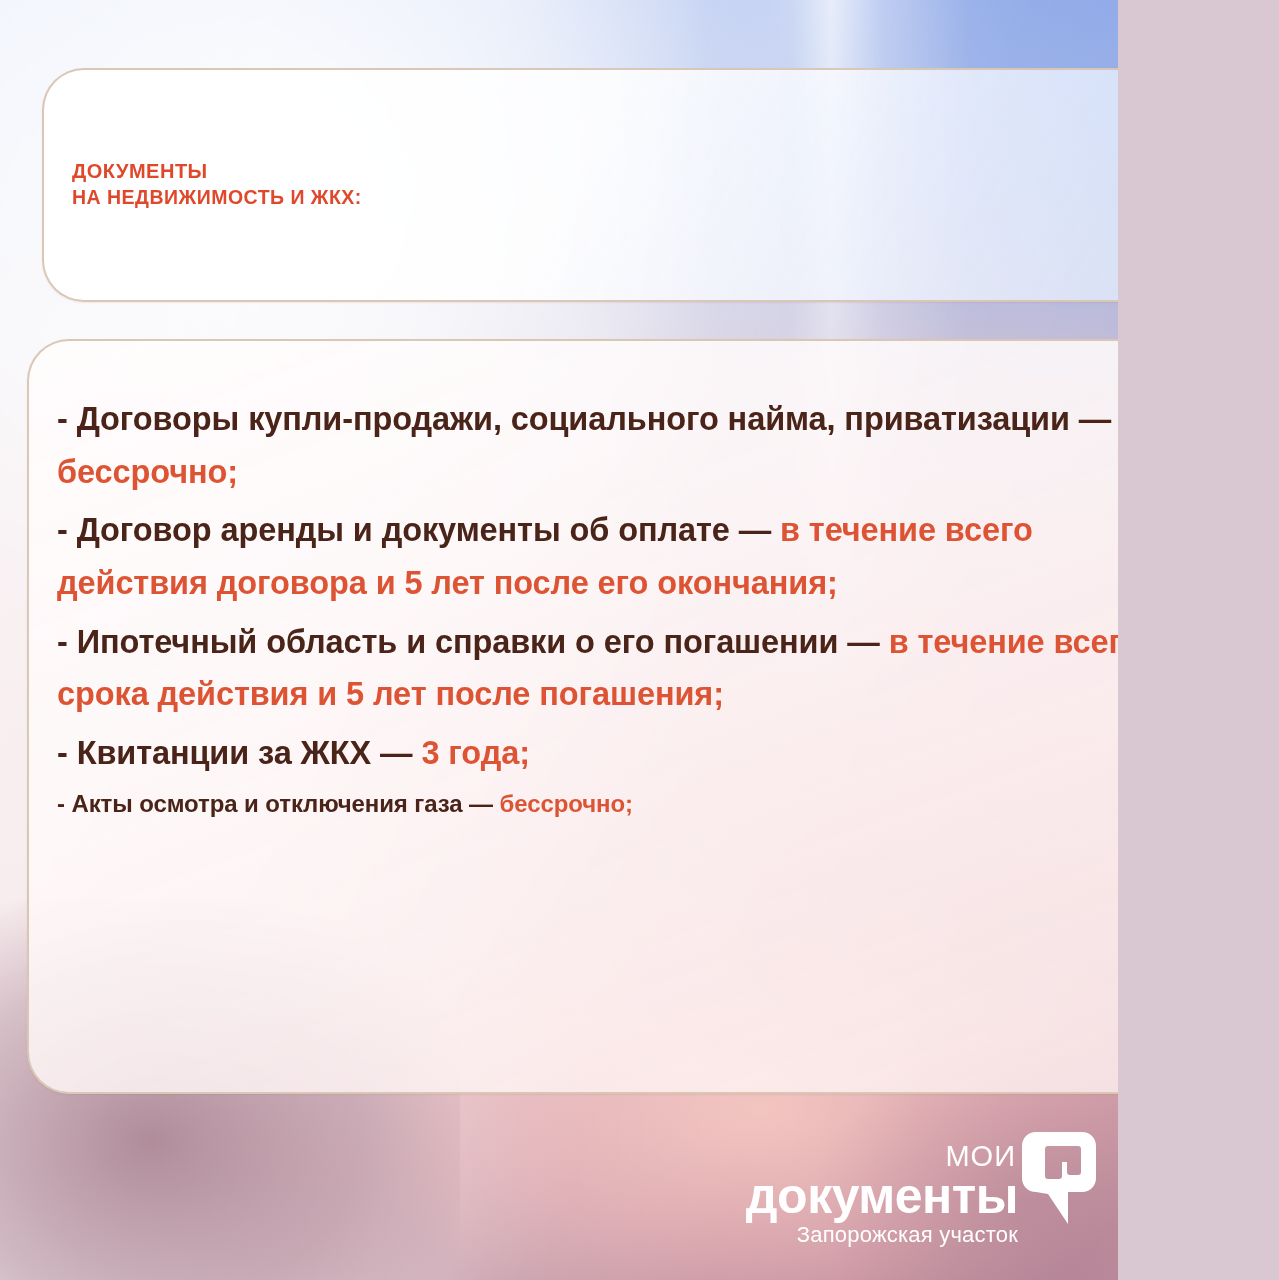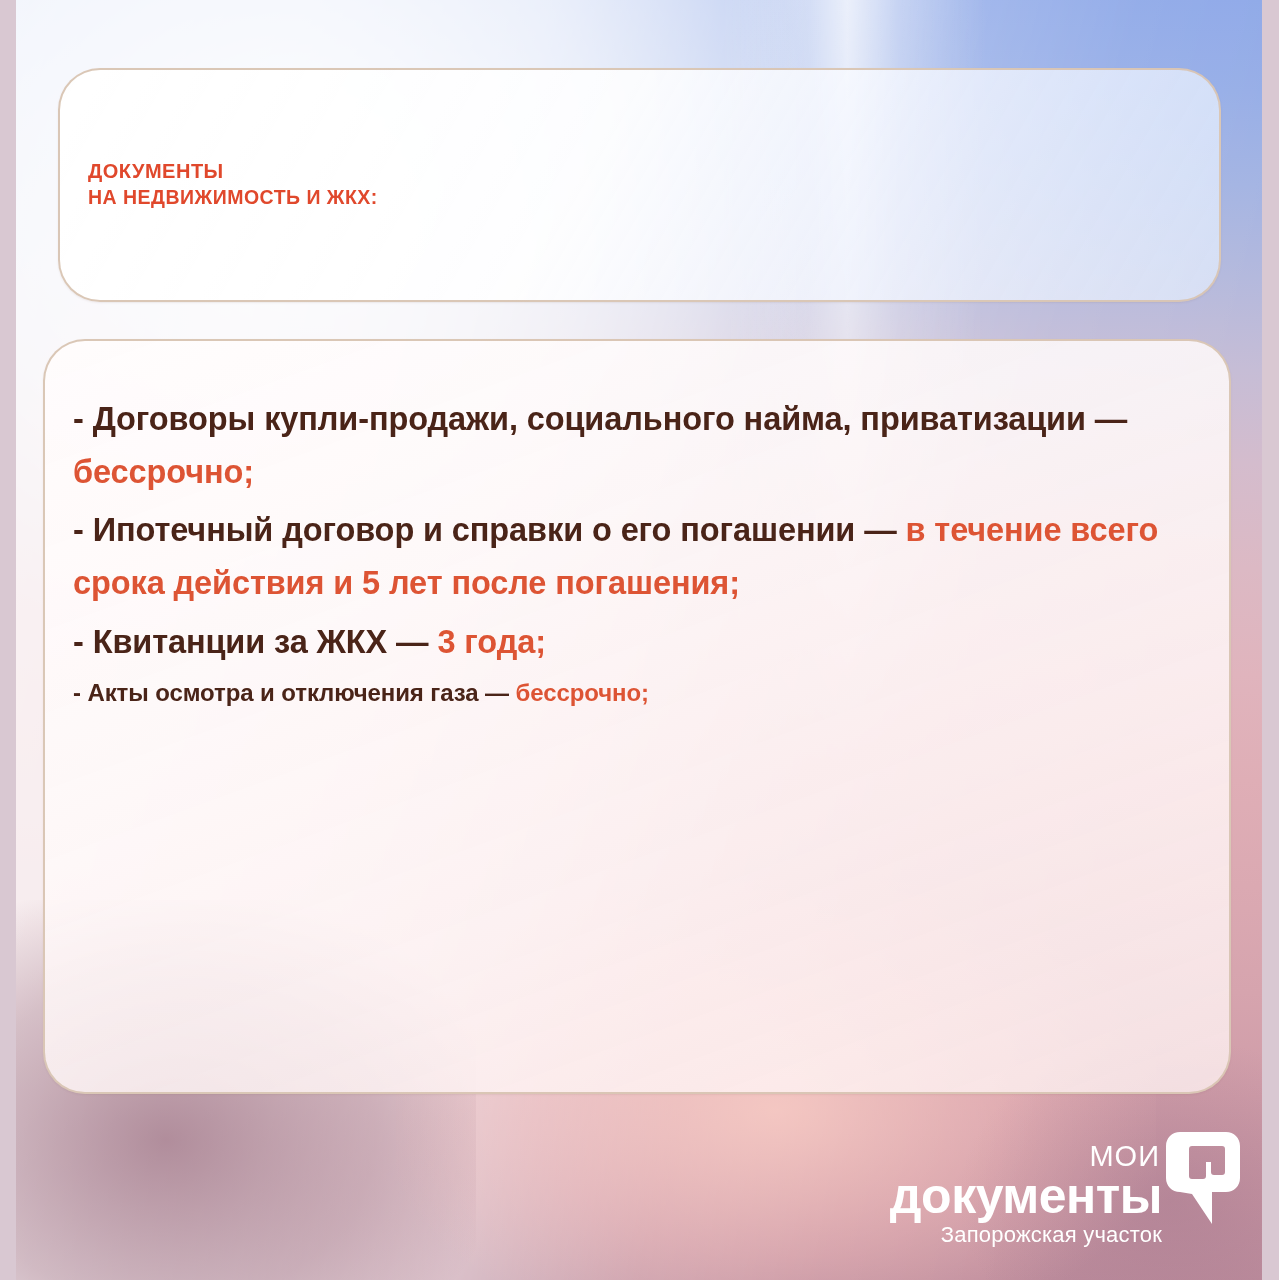--- a/index.html
+++ b/index.html
@@ -14,24 +14,23 @@
   body {
     font-family: "Liberation Sans", "DejaVu Sans", sans-serif;
     position: relative;
     background: #d9c8d2;
   }
 
   
   #poster {
     position: absolute;
     inset: 0;
-    width: 1246px;
+    width: 1118px;
     height: 1280px;
     overflow: hidden;
-    margin-left: 16px;
   }
 
   .bg-base {
     position: absolute;
     inset: 0;
     background: linear-gradient(
         182deg,
         #8fa9e8 0%,
         #97aee7 7%,
         #a4b4e3 14%,
@@ -245,23 +244,26 @@
     <div class="title-line" id="title-line-2" style="font-size: 20px; transform: scaleX(0.975);">НА НЕДВИЖИМОСТЬ И ЖКХ:</div>
   </div>
 
   <div class="card" id="body-card">
     <ul id="doc-list">
 
       <li class="doc-item" style="font-size: 32.5px;">
         <span>- Договоры купли-продажи, социального найма, приватизации</span><span class="dash"> — </span><span class="term">бессрочно;</span>
       </li>
 
-
-      <li class="doc-item" style="font-size: 32.5px;">
-        <span>- Ипотечный договор и справки о его погашении</span><span class="dash"> — </span><span class="term">в течение всего срока действия и 5 лет после погашения;</span>
+      <li class="doc-item" style="font-size: 32.5px;">
+        <span>- Договор аренды и документы об оплате</span><span class="dash"> — </span><span class="term">в течение всего действия договора и 5 лет после его окончания;</span>
+      </li>
+
+      <li class="doc-item" style="font-size: 32.5px;">
+        <span>- Ипотечный область и справки о его погашении</span><span class="dash"> — </span><span class="term">в течение всего срока действия и 5 лет после погашения;</span>
       </li>
 
       <li class="doc-item" style="font-size: 32.5px;">
         <span>- Квитанции за ЖКХ</span><span class="dash"> — </span><span class="term">3 года;</span>
       </li>
 
       <li class="doc-item" style="font-size: 24px;">
         <span>- Акты осмотра и отключения газа</span><span class="dash"> — </span><span class="term">бессрочно;</span>
       </li>
 

